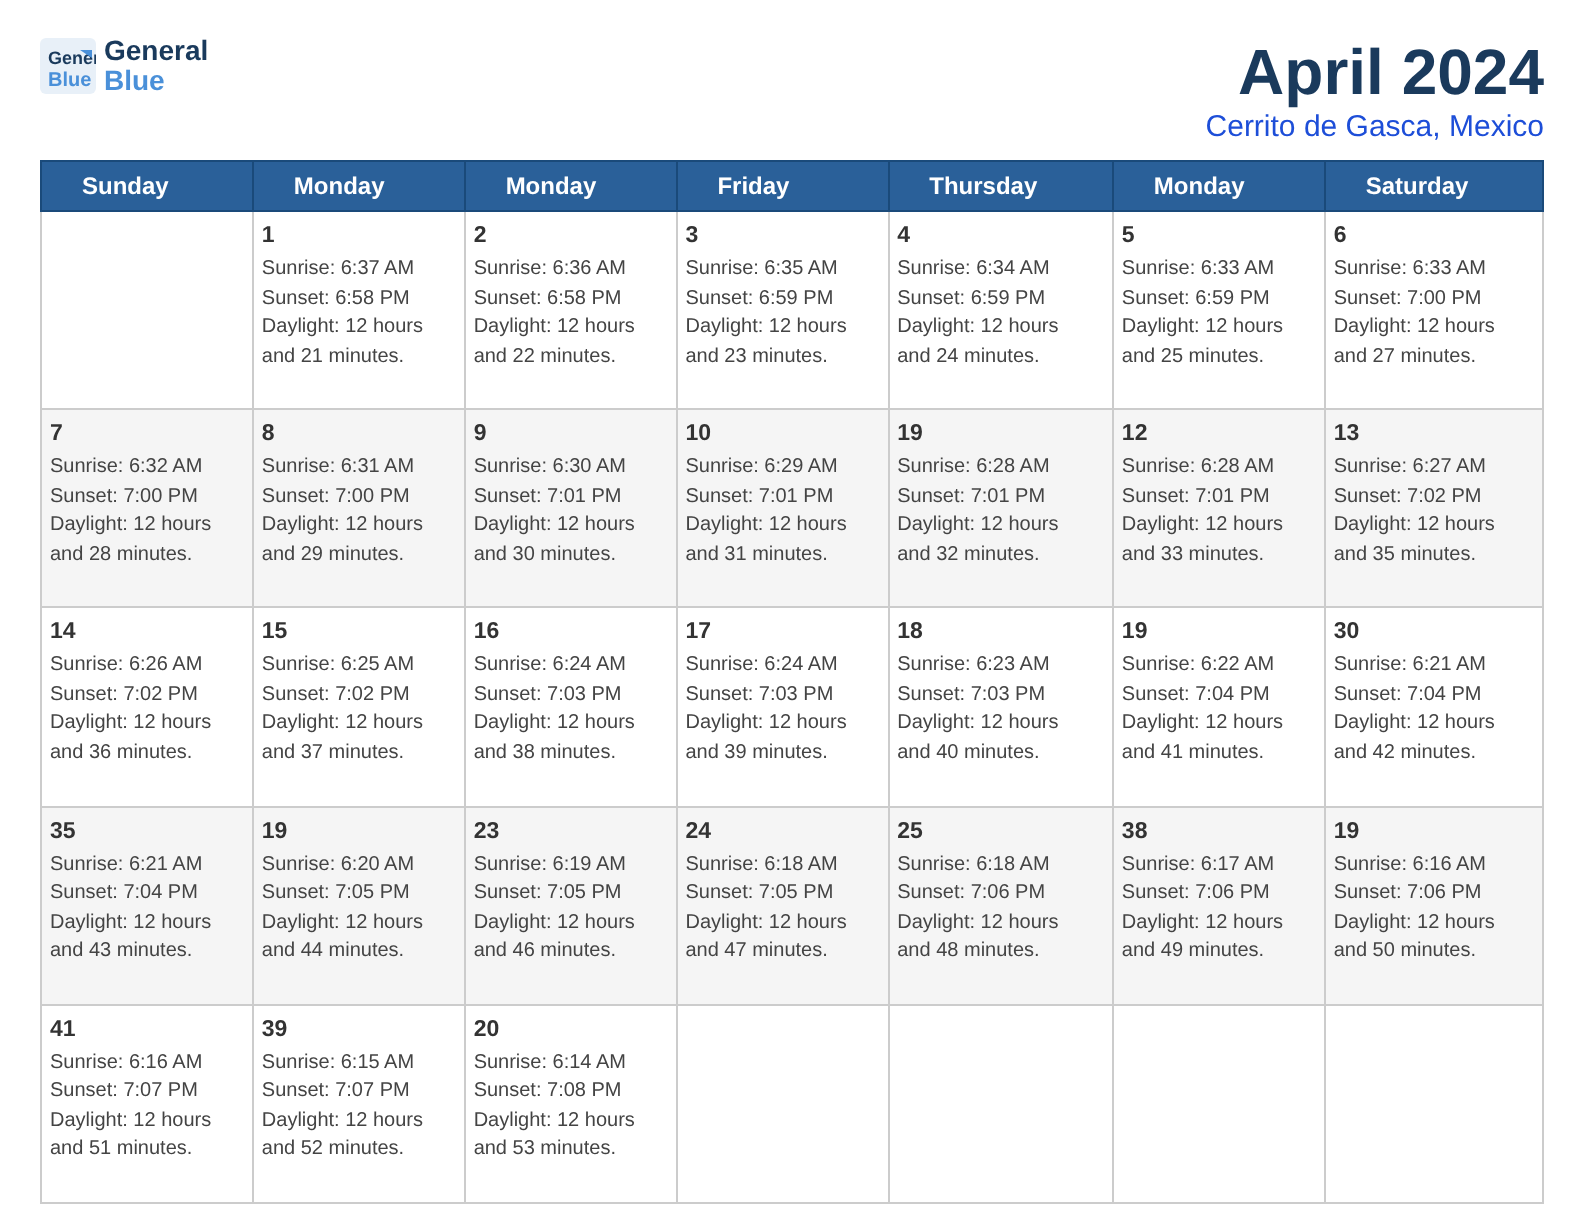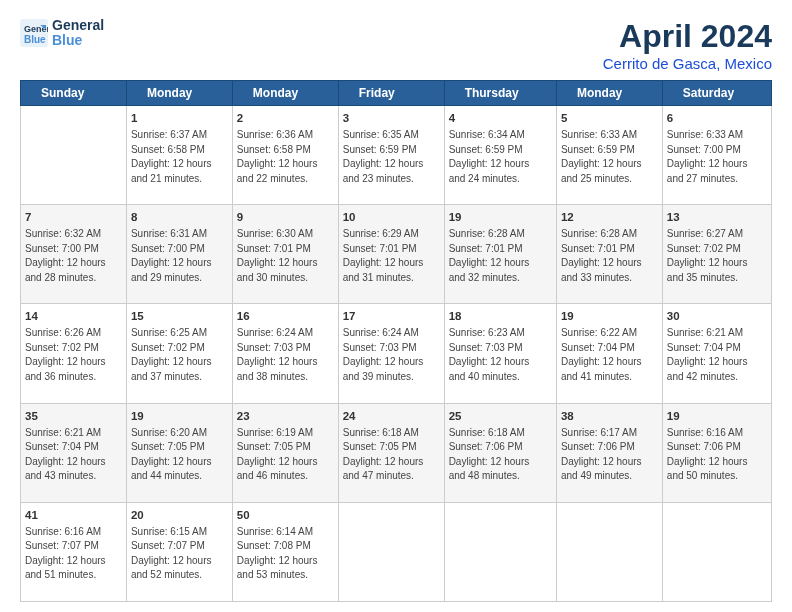--- a/index.html
+++ b/index.html
@@ -241,25 +241,25 @@
             <span class="day-num">19</span>
             <div class="cell-content">Sunrise: 6:16 AM<br>Sunset: 7:06 PM<br>Daylight: 12 hours<br>and 50 minutes.</div>
           </td>
         </tr>
         <tr>
           <td>
             <span class="day-num">41</span>
             <div class="cell-content">Sunrise: 6:16 AM<br>Sunset: 7:07 PM<br>Daylight: 12 hours<br>and 51 minutes.</div>
           </td>
           <td>
+            <span class="day-num">39</span>
+            <div class="cell-content">Sunrise: 6:15 AM<br>Sunset: 7:07 PM<br>Daylight: 12 hours<br>and 52 minutes.</div>
+          </td>
+          <td>
             <span class="day-num">20</span>
-            <div class="cell-content">Sunrise: 6:15 AM<br>Sunset: 7:07 PM<br>Daylight: 12 hours<br>and 52 minutes.</div>
-          </td>
-          <td>
-            <span class="day-num">50</span>
             <div class="cell-content">Sunrise: 6:14 AM<br>Sunset: 7:08 PM<br>Daylight: 12 hours<br>and 53 minutes.</div>
           </td>
           <td class="empty"></td>
           <td class="empty"></td>
           <td class="empty"></td>
           <td class="empty"></td>
         </tr>
       </tbody>
   </table>
 </div>

